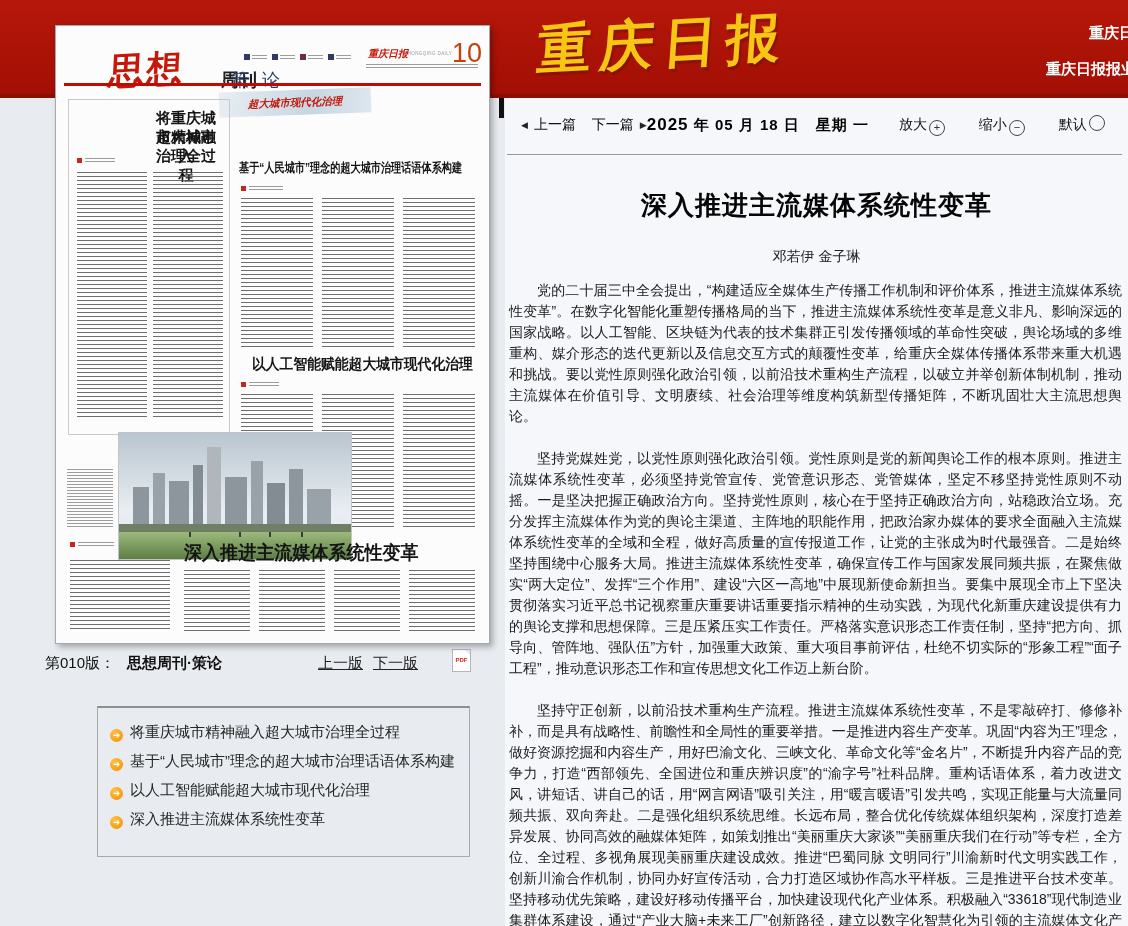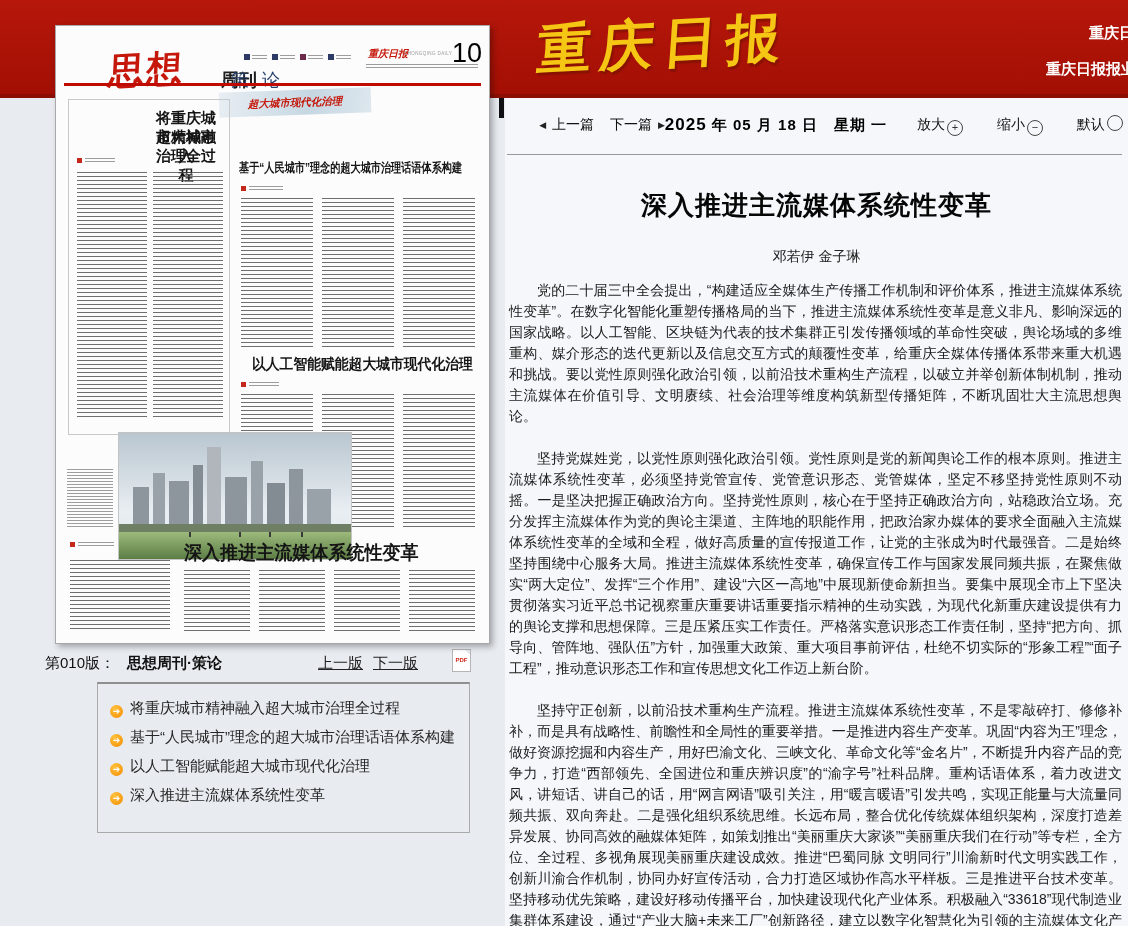--- a/index.html
+++ b/index.html
@@ -27,21 +27,21 @@
            transform:rotate(-3deg) skewX(-6deg);font-family:"DejaVu Serif","Liberation Serif",serif;}
   .t-sub{left:165px;top:42px;font-size:18px;color:#2b2b2b;white-space:nowrap;}
   .t-sub b{color:#1d1d1d;}
   .t-sub .cl{color:#27406e;letter-spacing:4px;}
   .sq-row{left:188px;top:28px;width:104px;height:8px;}
   .sq-row span{position:absolute;top:0;width:6px;height:6px;}
   .sq-row i{position:absolute;top:1px;width:15px;height:5px;}
   .corner-script{left:312px;top:21px;font-size:10px;font-weight:bold;color:#c5170a;font-style:italic;white-space:nowrap;}
   .corner-en{left:348px;top:25px;font-size:4.5px;color:#999;letter-spacing:.4px;}
   .corner-info{left:310px;top:38px;width:112px;height:6px;}
-  .page-no{left:396px;top:12px;font-size:27px;color:#000000;}
+  .page-no{left:396px;top:12px;font-size:27px;color:#c2410c;}
   .red-rule{left:8px;top:57px;width:417px;height:3px;background:#c00b00;}
   .strip{left:163px;top:64px;width:152px;height:25px;transform:rotate(-2deg);
          background:linear-gradient(100deg,#e8eef3,#c6d7e2 60%,#dde7ee);line-height:25px;text-align:center;
          font-size:10.5px;font-weight:bold;color:#c5170a;font-style:italic;white-space:nowrap;}
   .a1-box{left:12px;top:73px;width:160px;height:334px;border:1px solid #c9c9c9;}
   .a1-h{left:6px;top:8px;width:148px;text-align:center;font-size:15px;font-weight:bold;color:#151515;line-height:19px;}
   .ft{background-image:repeating-linear-gradient(180deg,rgba(75,75,75,.8) 0,rgba(75,75,75,.8) 1.2px,transparent 1.2px,transparent 4px);}
   .ft-l{background-image:repeating-linear-gradient(180deg,rgba(140,140,140,.85) 0,rgba(140,140,140,.85) 1px,transparent 1px,transparent 3px);}
   .marker{width:5px;height:5px;background:#c3281b;}
   .h-scale{transform-origin:left center;white-space:nowrap;font-weight:bold;color:#151515;}
@@ -58,28 +58,28 @@
   .person{bottom:22px;width:2px;height:5px;background:#3a3a3a;}
 
   
   .pn-label{position:absolute;left:45px;top:556px;font-size:15px;color:#111;}
   .pn-label b{margin-left:12px;}
   .pn-links{position:absolute;left:318px;top:556px;font-size:15px;color:#222;}
   .pn-links a{color:#222;text-decoration:underline;cursor:pointer;margin-right:10px;text-align:center;}
   .pdf{position:absolute;left:452px;top:551px;width:17px;height:21px;background:#fff;border:1px solid #b5b5b5;
        text-align:center;font-size:6px;font-weight:bold;color:#d0261a;line-height:21px;cursor:pointer;}
   .pdf::before{content:"";position:absolute;right:0;top:0;border-left:5px solid transparent;border-top:5px solid #e8ecf1;}
-  .alist{position:absolute;left:97px;top:584px;width:371px;height:148px;border:1px solid #a9a9a9;border-top:2px solid #8f8f8f;}
+  .alist{position:absolute;left:97px;top:608px;width:371px;height:148px;border:1px solid #a9a9a9;border-top:2px solid #8f8f8f;}
   .alist ul{margin:0;padding:12px 14px 0 12px;list-style:none;}
   .alist li{font-size:15px;color:#262626;line-height:24px;margin-bottom:5px;cursor:pointer;}
   .oic{display:inline-block;width:13px;height:13px;border-radius:50%;vertical-align:-1px;margin-right:7px;
        background:radial-gradient(circle at 35% 30%,#ffc23e,#f58c00);color:#fff;font-size:9px;line-height:13px;text-align:center;}
 
   
-  .tb{display:flex;align-items:center;justify-content:center;height:42px;padding:6px 0 0 16px;
+  .tb{display:flex;align-items:center;justify-content:flex-start;height:42px;padding:6px 0 0 16px;
       font-size:14px;color:#111;}
   .tb .tri{font-size:9px;vertical-align:1px;color:#222;}
   .tb-left span.lnk{cursor:pointer;margin:0 6px;}
   .tb-date{font-size:15px;color:#000;font-weight:bold;letter-spacing:1px;}
   .tb-date b{font-size:17px;}
   .tb-date .wd{margin-left:16px;}
   .tb-right{white-space:nowrap;margin-right:-13px;}
   .tb-right .grp{margin-left:30px;cursor:pointer;}
   .ci{display:inline-block;width:14px;height:14px;border:1px solid #444;border-radius:50%;line-height:12px;
       text-align:center;font-size:11px;color:#333;vertical-align:-2px;margin-left:2px;}

